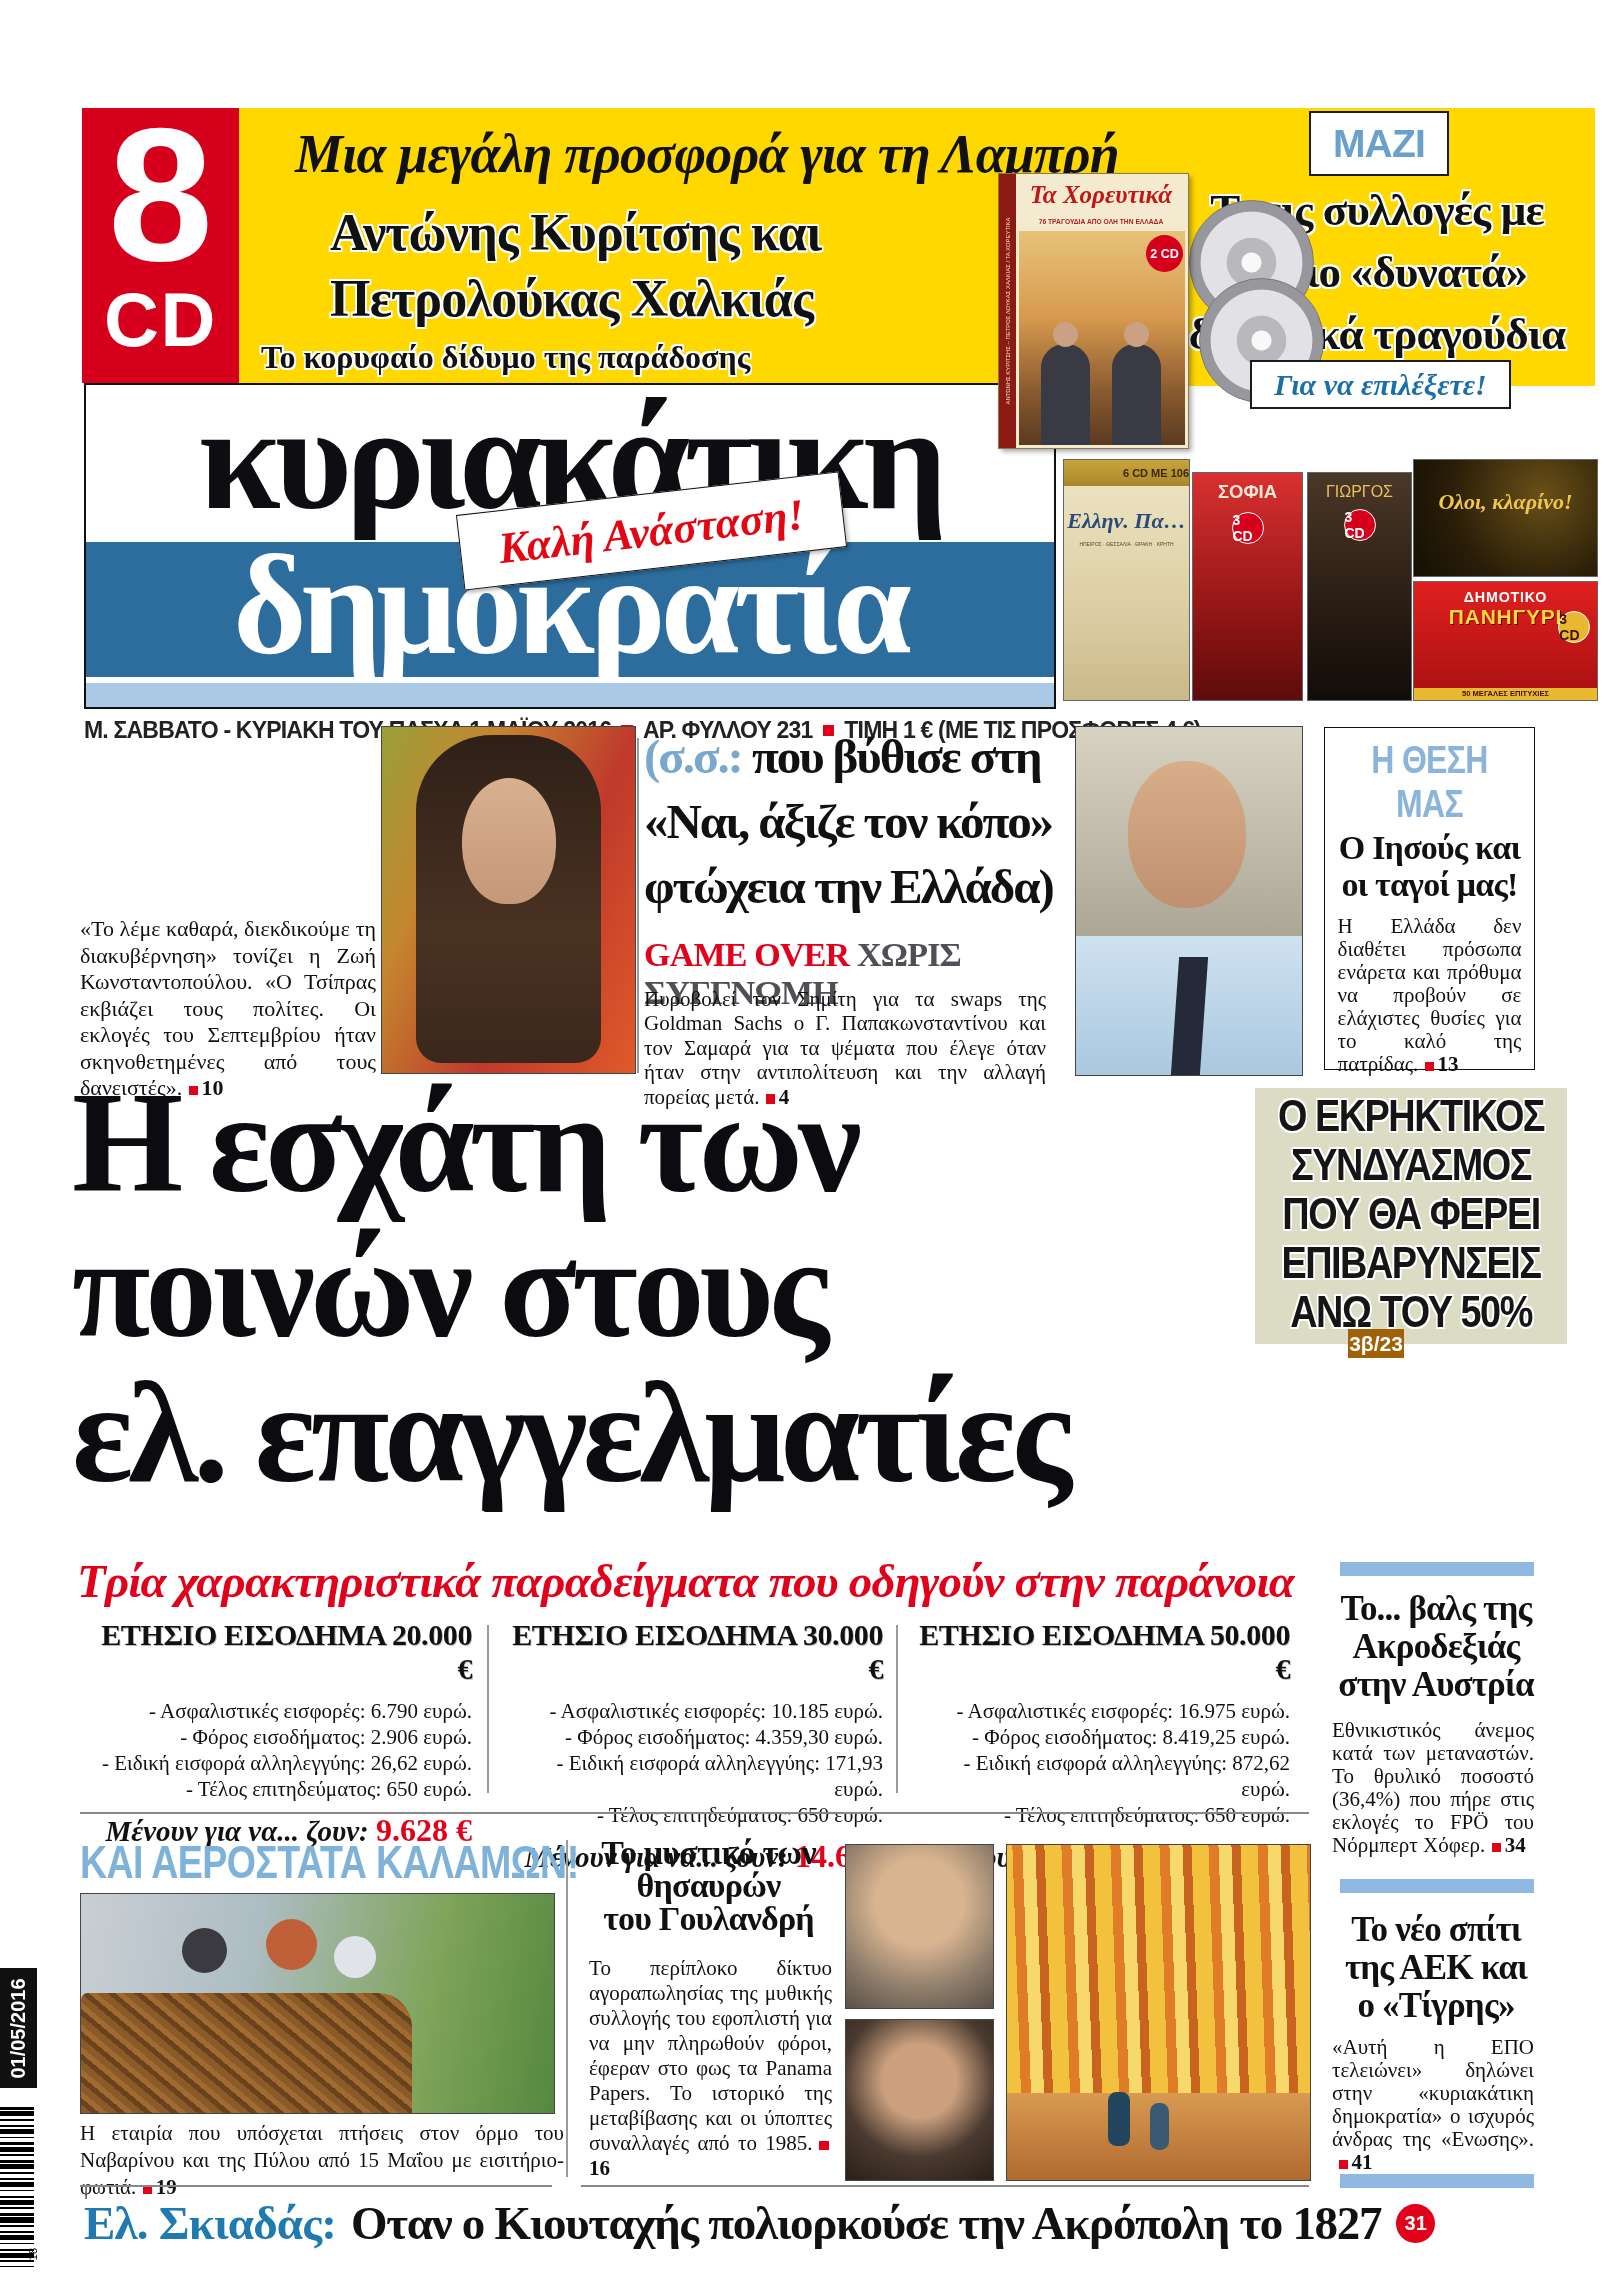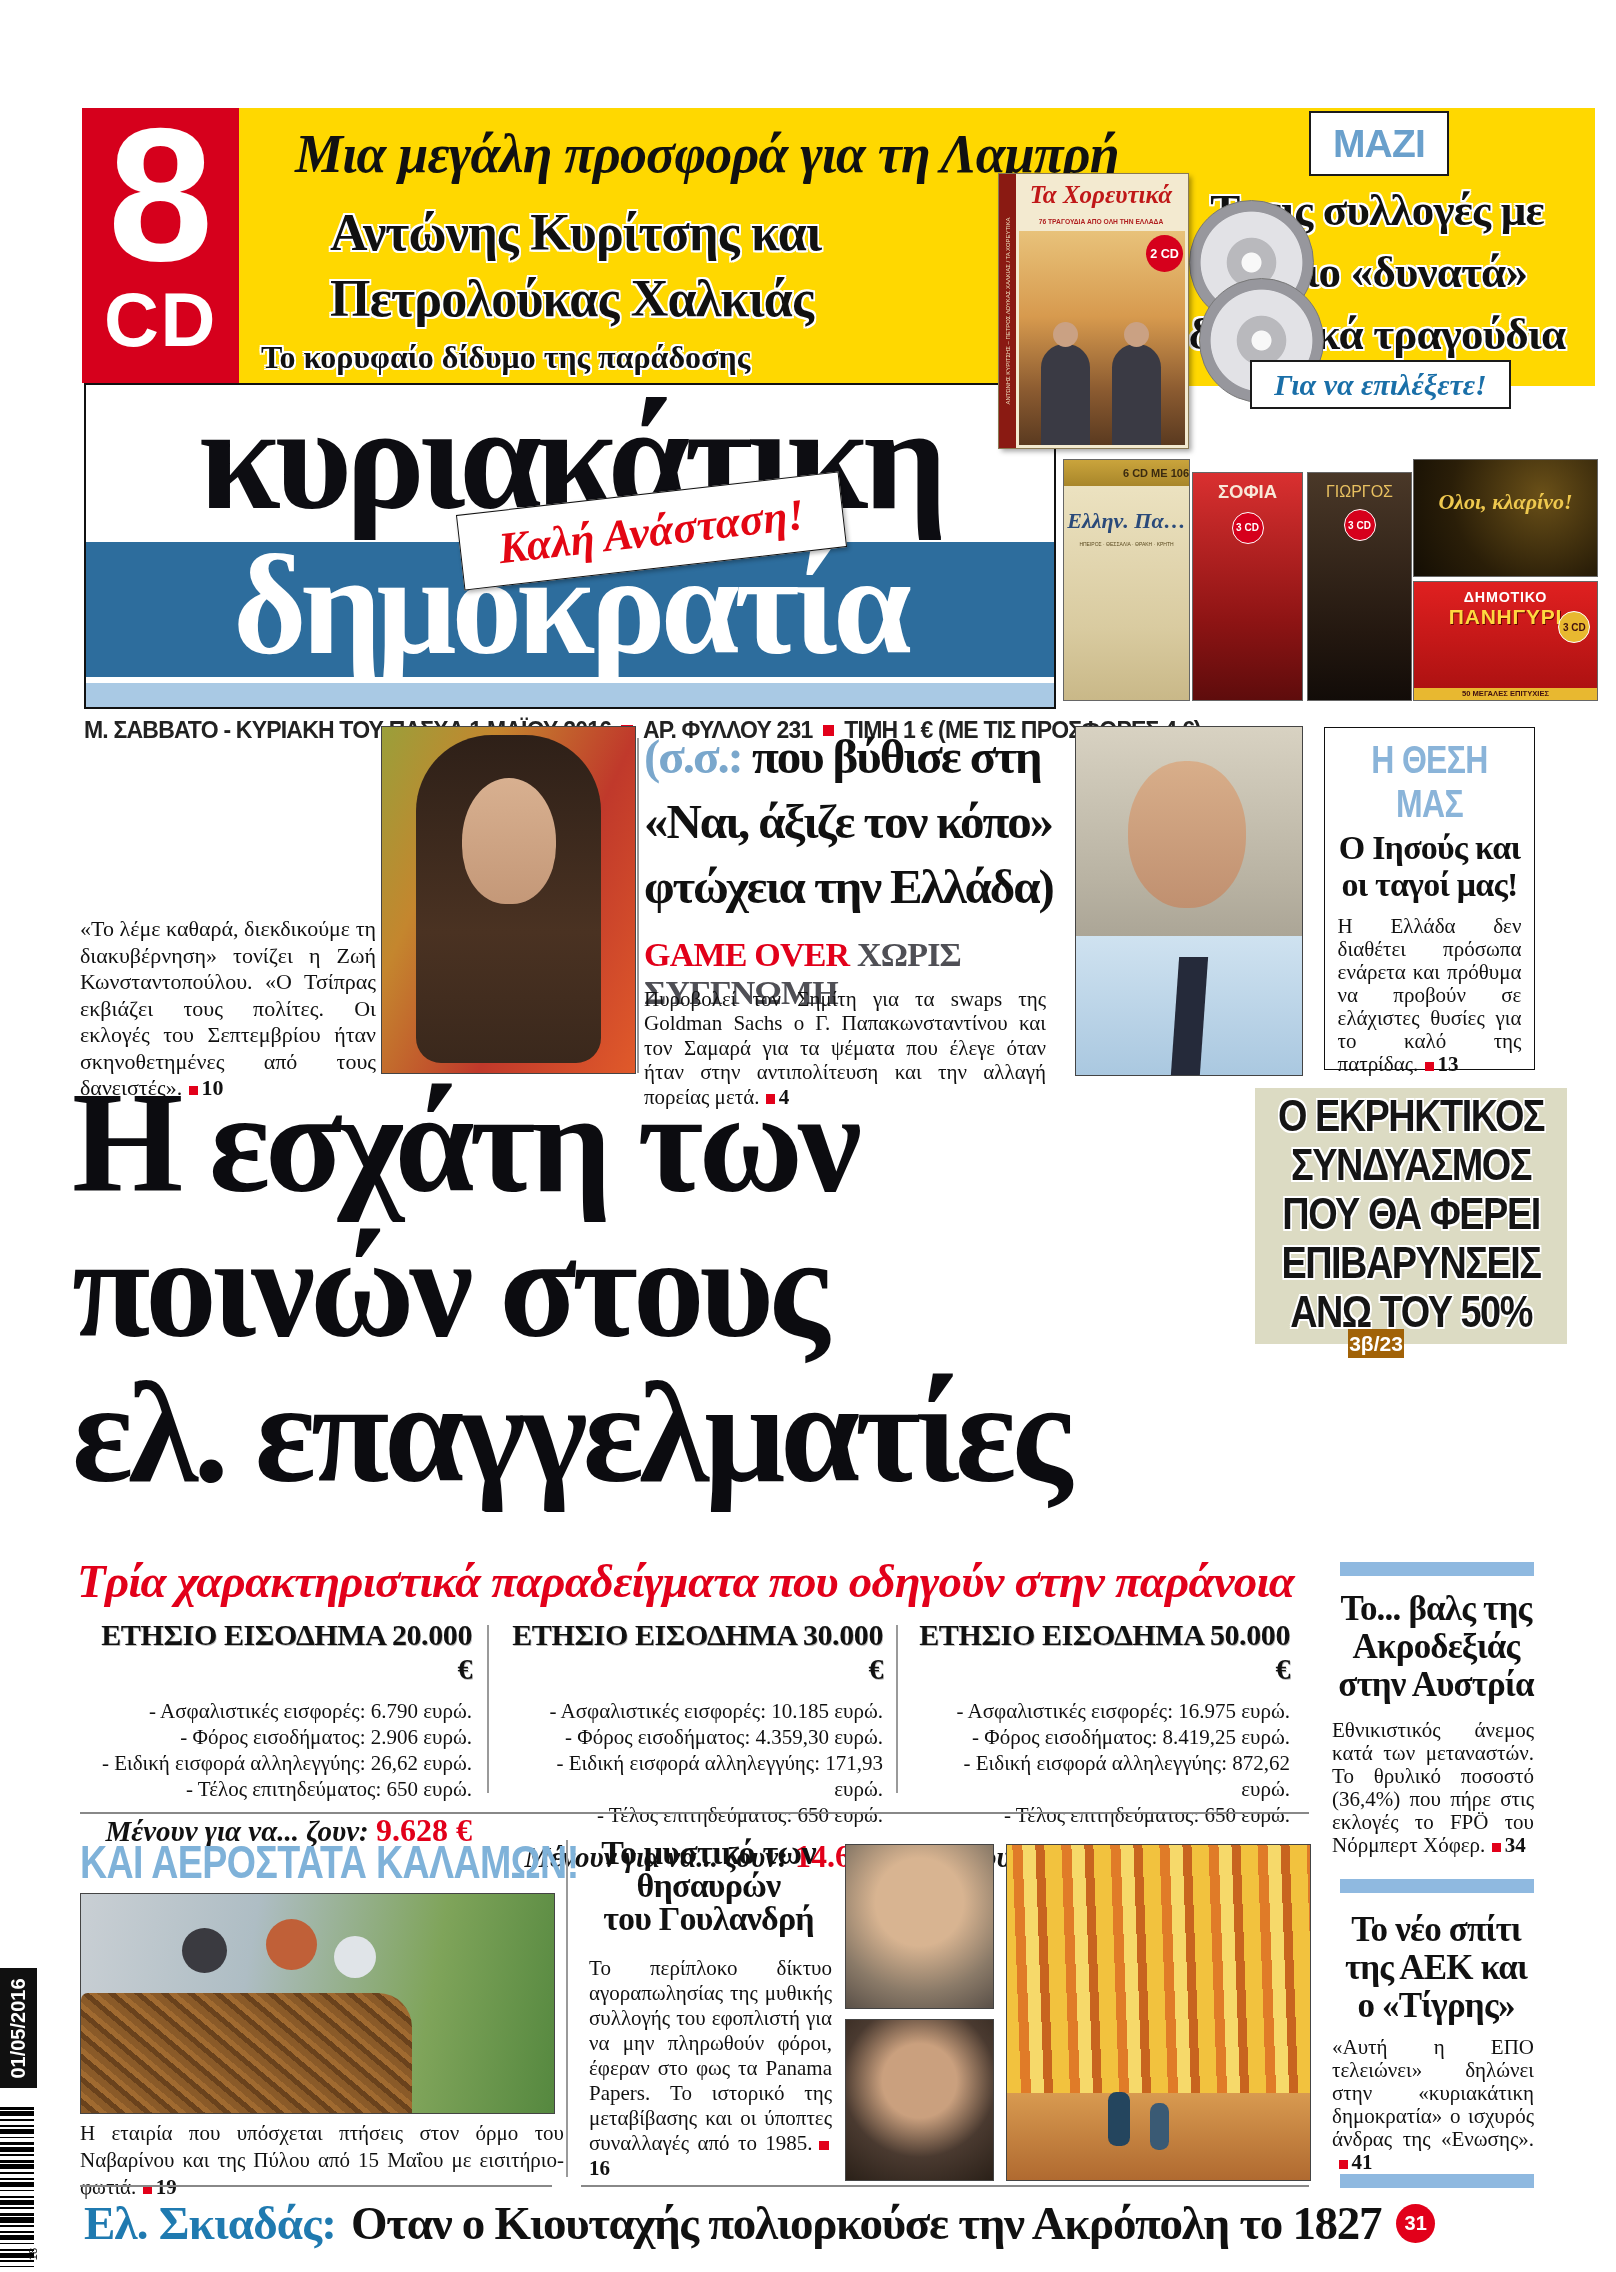--- a/index.html
+++ b/index.html
@@ -49,21 +49,21 @@
   
   .cover{border:0.8px solid #666;z-index:2;overflow:hidden;}
   .cov-ellat{left:1063px;top:459px;width:125px;height:240px;background:linear-gradient(180deg,#efe6c6,#d9cba0 70%,#c9b888);}
   .cov-ellat .top{background:linear-gradient(180deg,#caa43c,#a8862a);color:#3a2a10;font-size:11px;text-align:right;font-weight:bold;font-family:"Liberation Sans",sans-serif;padding:7px 0;}
   .cov-ellat .scr{color:#2a4a7a;font-size:22px;font-style:italic;font-weight:bold;text-align:center;margin-top:22px;}
   .cov-ellat .ft{color:#5a4a20;font-size:5px;text-align:center;margin-top:6.7px;font-family:"Liberation Sans",sans-serif;}
   .cov-sofia{left:1192px;top:472px;width:109px;height:227px;background:linear-gradient(180deg,#d93030,#8e1414 65%,#5e0c0c);}
   .cov-sofia .t{color:#f8e8d8;font-weight:bold;font-size:18.5px;text-align:center;margin-top:8.4px;font-family:"Liberation Sans",sans-serif;}
   .cov-giorgos{left:1307px;top:472px;width:103px;height:227px;background:linear-gradient(180deg,#4a3828,#241810 70%,#120c08);}
   .cov-giorgos .t{color:#e8c060;font-weight:normal;font-size:16px;text-align:center;margin-top:10px;font-family:"Liberation Sans",sans-serif;}
-  .cd-badge{width:30px;height:30px;border-radius:50%;background:#d6001c;color:#fff;display:flex;align-items:center;justify-content:center;font-size:10px;font-family:"Liberation Sans",sans-serif;font-weight:bold;margin:8.4px auto 0;border:1.7px solid #fff;}
+  .cd-badge{width:30px;height:30px;border-radius:50%;background:#d6001c;color:#fff;display:flex;align-items:center;justify-content:center;font-size:14px;font-family:"Liberation Sans",sans-serif;font-weight:bold;margin:8.4px auto 0;border:1.7px solid #fff;}
   .cov-klarino{left:1413px;top:459px;width:183px;height:116px;background:radial-gradient(circle at 70% 30%,#6a5018,#2a1e08 60%,#140e04);}
   .cov-klarino .t{color:#eec84e;font-weight:bold;font-size:22px;font-style:italic;text-align:center;margin-top:29px;}
   .cov-panigiri{left:1413px;top:581px;width:183px;height:118px;background:linear-gradient(180deg,#e02020,#a81010);}
   .cov-panigiri .t1{color:#fff;font-weight:bold;font-size:14.3px;text-align:center;margin-top:6.7px;font-family:"Liberation Sans",sans-serif;letter-spacing:0.8px;}
   .cov-panigiri .t2{color:#ffd840;font-weight:bold;font-size:21px;text-align:center;font-family:"Liberation Sans",sans-serif;letter-spacing:0.8px;text-shadow:0.8px 0.8px #600;}
   .cov-panigiri .ft{position:absolute;bottom:0;left:0;right:0;background:#e8b830;color:#401010;font-size:7.6px;font-weight:bold;text-align:center;padding:1.7px 0;font-family:"Liberation Sans",sans-serif;}
   .cov-panigiri .cd-badge{position:absolute;right:6.7px;top:29px;margin:0;background:#e8b830;color:#401010;border-color:#fff;}
 
   
   .masthead{left:84px;top:383px;width:968px;height:322px;background:#fff;border:2.5px solid #111;z-index:3;}

